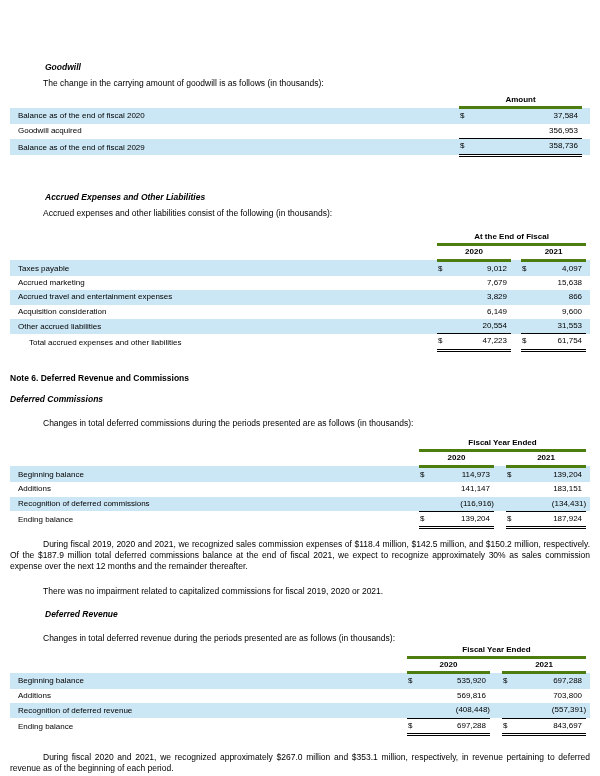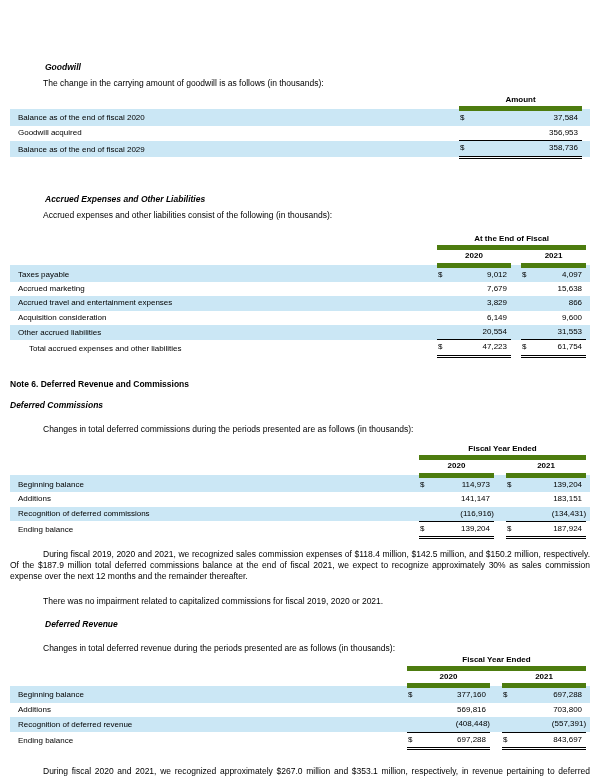--- a/index.html
+++ b/index.html
@@ -33,21 +33,21 @@
   .para-revenue { margin-top:16px; }
 
   table.fin { border-collapse:collapse; width:580px; table-layout:fixed; font-size:8px; }
   .fin td { padding:2px 0; vertical-align:bottom; overflow:hidden; white-space:nowrap; }
   .fin td.lbl { padding-left:8px; text-align:left; }
   .fin td.lbl.indent { padding-left:19px; }
   .fin td.d { text-align:left; padding-left:1px; }
   .fin td.v { text-align:right; padding-right:4px; }
   .fin td.v.neg { padding-right:0; }
   .fin td.gap, .fin td.end { padding:0; }
-  .fin .span-head, .fin .col-head { font-weight:bold; text-align:center; border-bottom:5px solid #4d7c0f; padding:1px 0;margin-top:17px; }
+  .fin .span-head, .fin .col-head { font-weight:bold; text-align:center; border-bottom:3px solid #4d7c0f; padding:1px 0;margin-top:17px; }
   .fin td.bb { border-bottom:1px solid #000; }
   .fin td.dbl { border-bottom:3px double #000; }
   tr.stripe { background:var(--stripe);border-radius:7px; }
 
   
   .t1 .c-lbl{width:449px} .t1 .c-d{width:14px} .t1 .c-v{width:109px} .t1 .c-end{width:8px}
   .t2 .c-lbl{width:427px} .t2 .c-d{width:14px} .t2 .c-v1{width:60px} .t2 .c-gap{width:10px} .t2 .c-v2{width:51px} .t2 .c-end{width:4px}
   .t3 .c-lbl{width:409px} .t3 .c-d{width:14px} .t3 .c-v1{width:61px} .t3 .c-gap{width:12px} .t3 .c-v2{width:66px} .t3 .c-end{width:4px}
   .t4 .c-lbl{width:397px} .t4 .c-d{width:14px} .t4 .c-v1{width:69px} .t4 .c-gap{width:12px} .t4 .c-v2{width:70px} .t4 .c-end{width:4px}
 </style>
@@ -267,21 +267,21 @@
     <tr>
       <td></td>
       <td class="col-head" colspan="2">2020</td>
       <td class="gap"></td>
       <td class="col-head" colspan="2">2021</td>
       <td></td>
     </tr>
     <tr class="stripe">
       <td class="lbl">Beginning balance</td>
       <td class="d">$</td>
-      <td class="v">377,160</td>
+      <td class="v">535,920</td>
       <td class="gap"></td>
       <td class="d">$</td>
       <td class="v">697,288</td>
       <td class="end"></td>
     </tr>
     <tr>
       <td class="lbl">Additions</td>
       <td class="d"></td>
       <td class="v">569,816</td>
       <td class="gap"></td>

